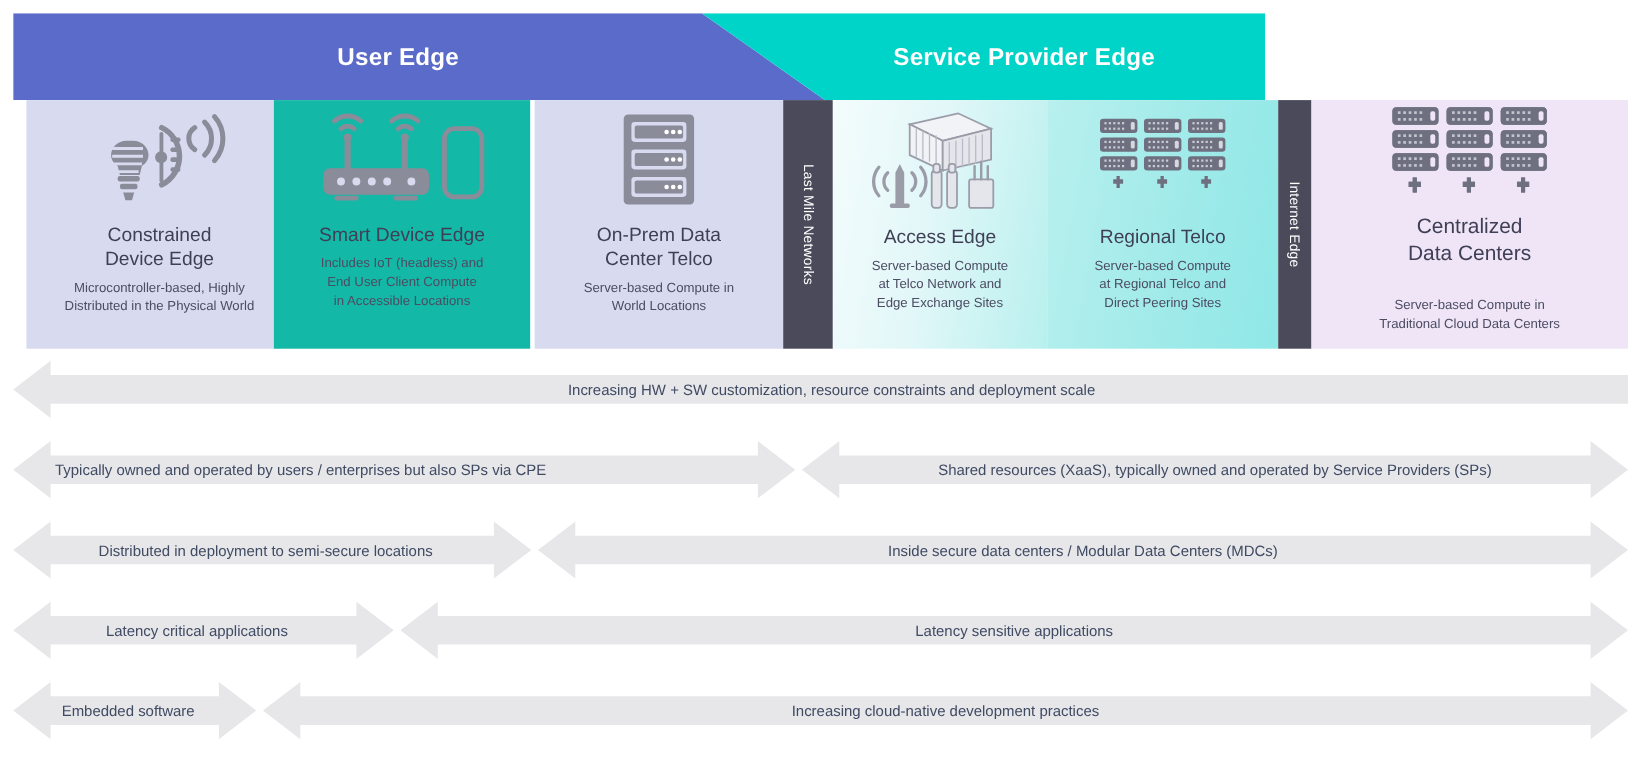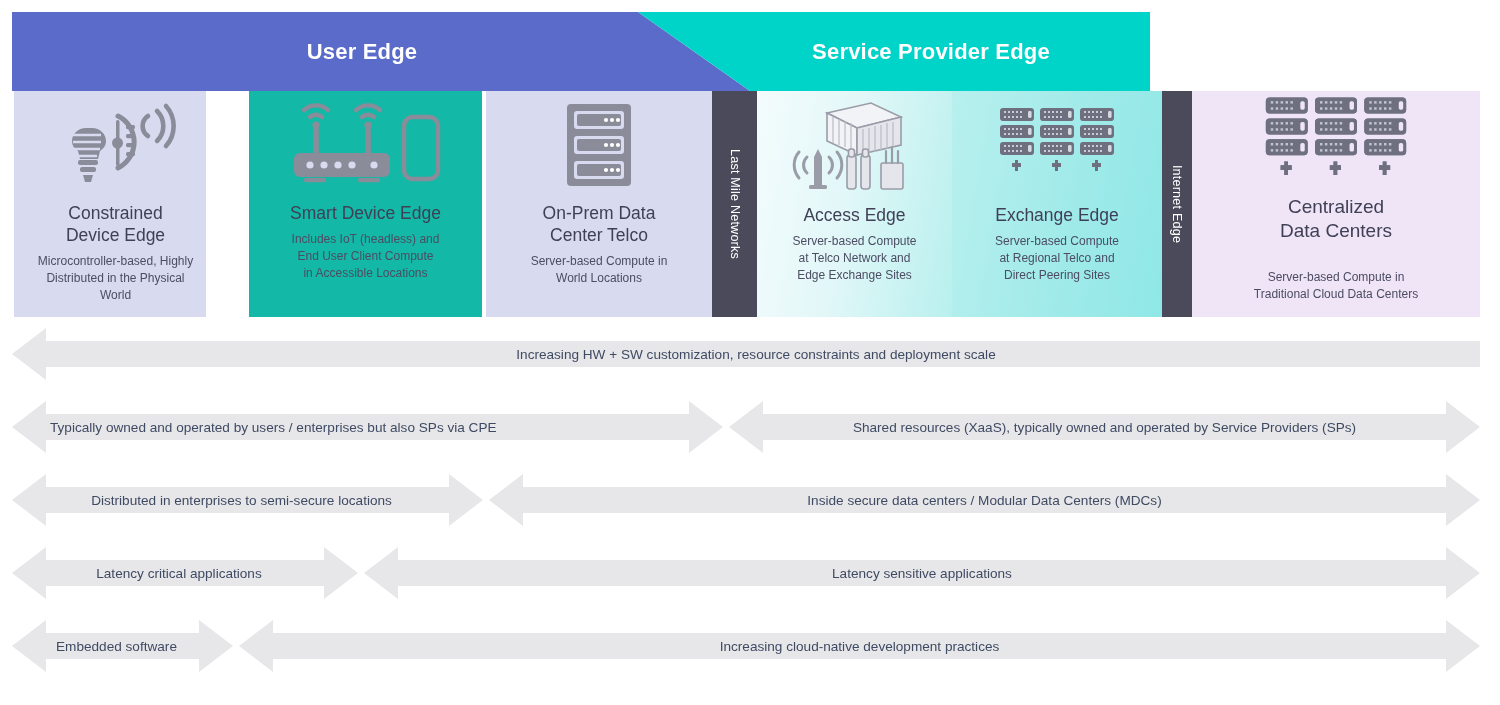--- a/index.html
+++ b/index.html
@@ -24,21 +24,21 @@
   #lbl-sp-edge  { left: 700px; width: 470px; }
 
   
   .strip { position: absolute; left: 12px; top: 91px; width: 1468px; height: 226px; }
   .col { position: absolute; top: 0; height: 226px; padding: 0 6px;
          display: flex; flex-direction: column; align-items: center; }
   .col-icon { height: 108px; display: flex; align-items: center; justify-content: center; width: 100%; }
   .col-title { font-size: 17.5px; color: #3f3f56; text-align: center; line-height: 1.25; font-weight: 400; }
   .col-sub { font-size: 12px; color: #4c4c63; text-align: center; line-height: 1.42; margin-top: 6px; }
 
-  .c-constrained { left: 2px;     width: 192px; background: #d8dbf0; padding-left: 17px; }
+  .c-constrained { left: 12px;     width: 231px; background: #d8dbf0; padding-left: 17px; }
   .c-smart       { left: 237px; width: 233px; background: #14b8a6; }
   .c-onprem      { left: 474px; width: 226px; background: #d8dbf0; }
   .c-access      { left: 745px; width: 195px; background: linear-gradient(100deg,#f4fcfd 0%,#e2f7f8 45%,#b8f0ee 100%); }
   .c-regional    { left: 940px; width: 210px; background: linear-gradient(100deg,#b8f0ee 0%,#9eeae9 60%,#8fe8e6 100%); }
   .c-central     { left: 1180px; width: 288px; background: # efe6f5; background: #efe5f6; }
 
   .c-constrained .col-title, .c-smart .col-title, .c-onprem .col-title { padding-top: 4px; }
   .c-access .col-title, .c-regional .col-title { padding-top: 6px; }
 
   
@@ -355,21 +355,21 @@
               <rect x="102" y="44" width="2" height="2"></rect>
             </g>
             <g fill="#6e7080">
               <path d="M15 54h3v3h3v4h-3v4h-3v-4h-3v-4h3z" transform="translate(2,0)"></path>
               <path d="M55 54h3v3h3v4h-3v4h-3v-4h-3v-4h3z" transform="translate(2,0)"></path>
               <path d="M95 54h3v3h3v4h-3v4h-3v-4h-3v-4h3z" transform="translate(2,0)"></path>
             </g>
           </g>
         </svg>
       </div>
-      <div class="col-title">Exchange Edge</div>
+      <div class="col-title">Regional Telco</div>
       <div class="col-sub">
         <span>Server-based Compute</span><br>
         <span>at Regional Telco and</span><br>
         <span>Direct Peering Sites</span>
       </div>
     </div>
 
     <div class="col c-central">
       <div class="col-icon" style="height:104px">
         <svg class="icon" width="178" height="96" viewBox="0 0 118 78">
@@ -539,21 +539,21 @@
       </div>
       <div class="arrow-text at-center" style="left:763px;width:683px;">Shared resources (XaaS), typically owned and operated by Service Providers (SPs)</div>
     </div>
 
     <div class="row">
       <div class="arrow" style="left:12px;">
         <svg width="471" height="60" viewBox="0 0 471 60">
           <polygon points="0,30 34,4 34,17 437,17 437,4 471,30 437,56 437,43 34,43 34,56" fill="#e7e7e9"></polygon>
         </svg>
       </div>
-      <div class="arrow-text at-center" style="left:46px;width:391px;">Distributed in enterprises to semi-secure locations</div>
+      <div class="arrow-text at-center" style="left:46px;width:391px;">Distributed in deployment to semi-secure locations</div>
 
       <div class="arrow" style="left:489px;">
         <svg width="991" height="60" viewBox="0 0 991 60">
           <polygon points="0,30 34,4 34,17 957,17 957,4 991,30 957,56 957,43 34,43 34,56" fill="#e7e7e9"></polygon>
         </svg>
       </div>
       <div class="arrow-text at-center" style="left:523px;width:923px;">Inside secure data centers / Modular Data Centers (MDCs)</div>
     </div>
 
     <div class="row">

